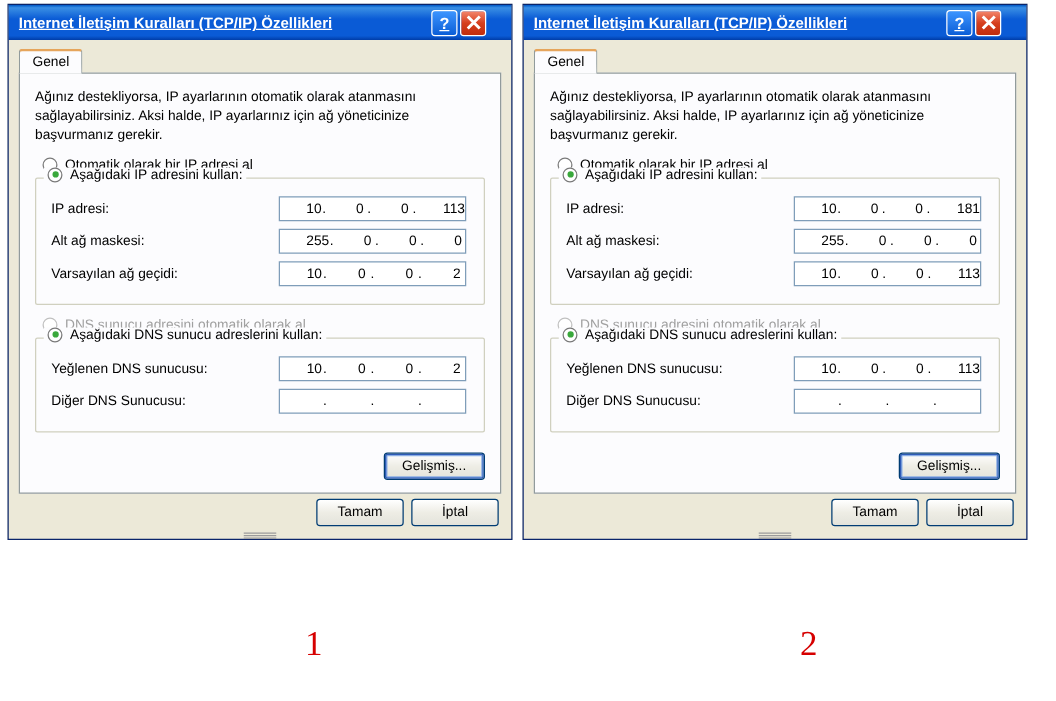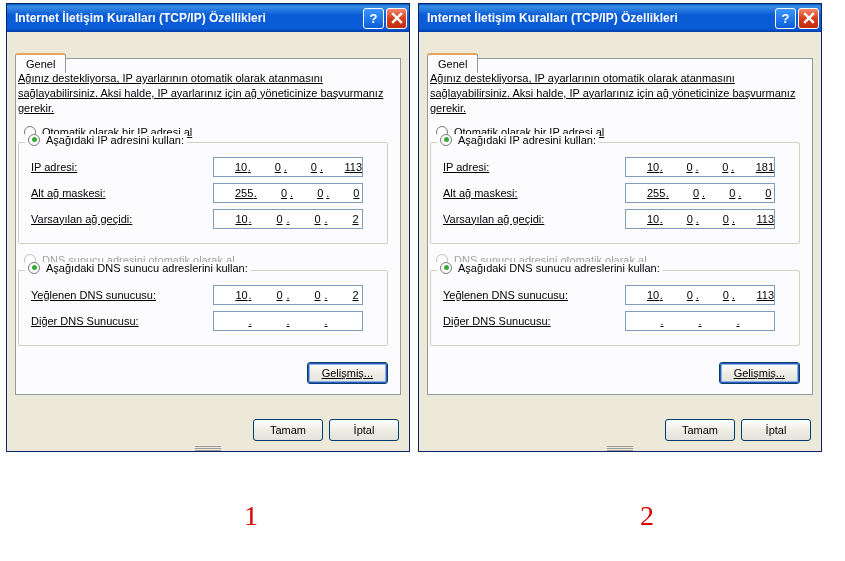--- a/index.html
+++ b/index.html
@@ -18,24 +18,25 @@
   position: absolute;
   width: 404px;
   border: 1px solid #0a246a;
   background: #ece9d8;
 }
 .titlebar {
   background: linear-gradient(to bottom, #0058c6 0%, #3a8fe4 8%, #0a5bd6 40%, #0a5bd6 88%, #003da8 100%);
   height: 28px;
   display: flex;
   align-items: center;
-  padding: 0 2px 0 8px;
+  padding: 0 20px 0 8px;
   color: #fff;
   font-weight: bold;
   font-size: 12px;
+  text-decoration: underline;
 }
 .titlebar-text { flex: 1; white-space: nowrap; overflow: hidden; }
 .title-btn {
   width: 21px;
   height: 21px;
   margin-left: 2px;
   border-radius: 3px;
   display: flex;
   align-items: center;
   justify-content: center;
@@ -47,39 +48,38 @@
 }
 .help-btn { background: linear-gradient(to bottom, #3d95ff 0%, #0b5ed7 100%); }
 .close-btn { background: linear-gradient(to bottom, #f4866c 0%, #d63f1e 50%, #c12d0d 100%); border-color:#fff; }
 .close-btn svg { width:12px; height:12px; }
 .client {
   padding: 6px 8px 8px 8px;
 }
 .tabstrip {
   display: flex;
   position: relative;
-  top: 15px;
+  top: 1px;
   z-index: 2;
 }
 .tab {
   background: #fcfcfe;
   border: 1px solid #919b9c;
   border-bottom: none;
   border-radius: 3px 3px 0 0;
   padding: 3px 10px;
   font-size: 11px;
   position: relative;
   border-top: 2px solid #e6a55c;
 }
 .panel {
   border: 1px solid #919b9c;
   background: #fcfcfe;
-  padding: 12px 12px 10px 2px;
+  padding: 12px 12px 10px 12px;
   position: relative;
-  text-decoration: underline;
 }
 .intro {
   font-size: 11px;
   line-height: 1.35;
   margin-bottom: 10px;
 }
 .radio-row {
   display: flex;
   align-items: flex-start;
   gap: 6px;
@@ -170,21 +170,21 @@
   justify-content: center;
   min-width: 70px;
 }
 .btn.default {
   box-shadow: 0 0 0 1px #2f5bb7 inset, 0 0 0 2px #89ade4 inset;
 }
 .button-row {
   display: flex;
   justify-content: flex-end;
   gap: 6px;
-  padding: 24px 2px 2px 0;
+  padding: 4px 2px 2px 0;
 }
 .fig-label {
   position: absolute;
   font-size: 28px;
   color: #d60000;
   font-family: 'Times New Roman', serif;
 }
 .resize-grip {
   position:absolute;
   bottom:1px; left:50%;

